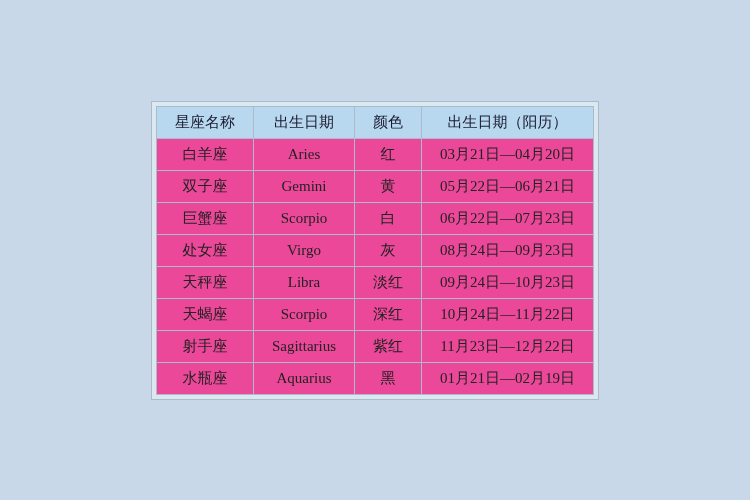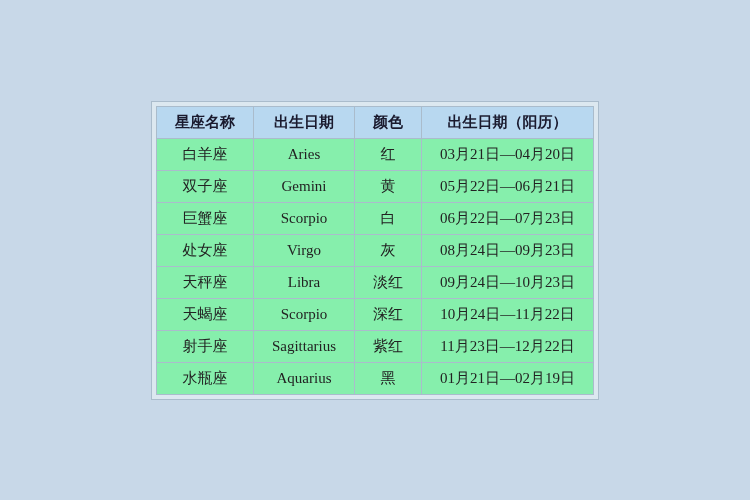--- a/index.html
+++ b/index.html
@@ -23,25 +23,25 @@
     }
     th, td {
       border: 1px solid #aabccc;
       padding: 6px 18px;
       text-align: center;
       font-size: 15px;
       white-space: nowrap;
     }
     thead th {
       background: #b8d8f0;
-      font-weight: bold;
+      font-weight: normal;
       color: #1a1a2e;
     }
     tbody tr td {
-      background: #86efac;
+      background: #ec4899;
       color: #222;
     }
   </style>
 </head>
 <body>
 
 <div class="table-container">
   <table>
     <thead>
       <tr>

